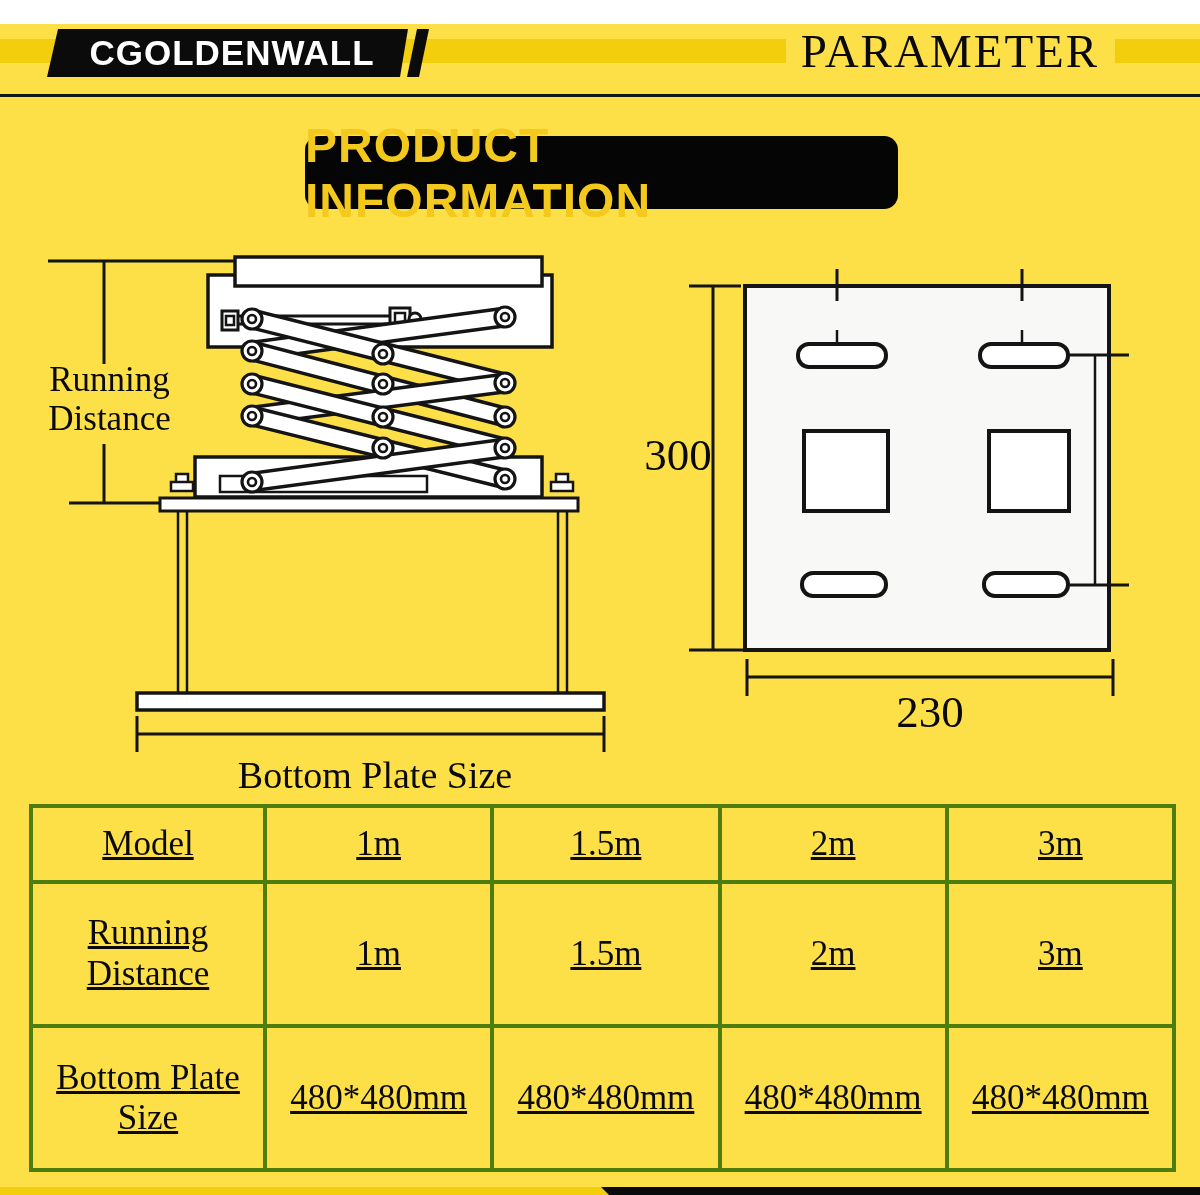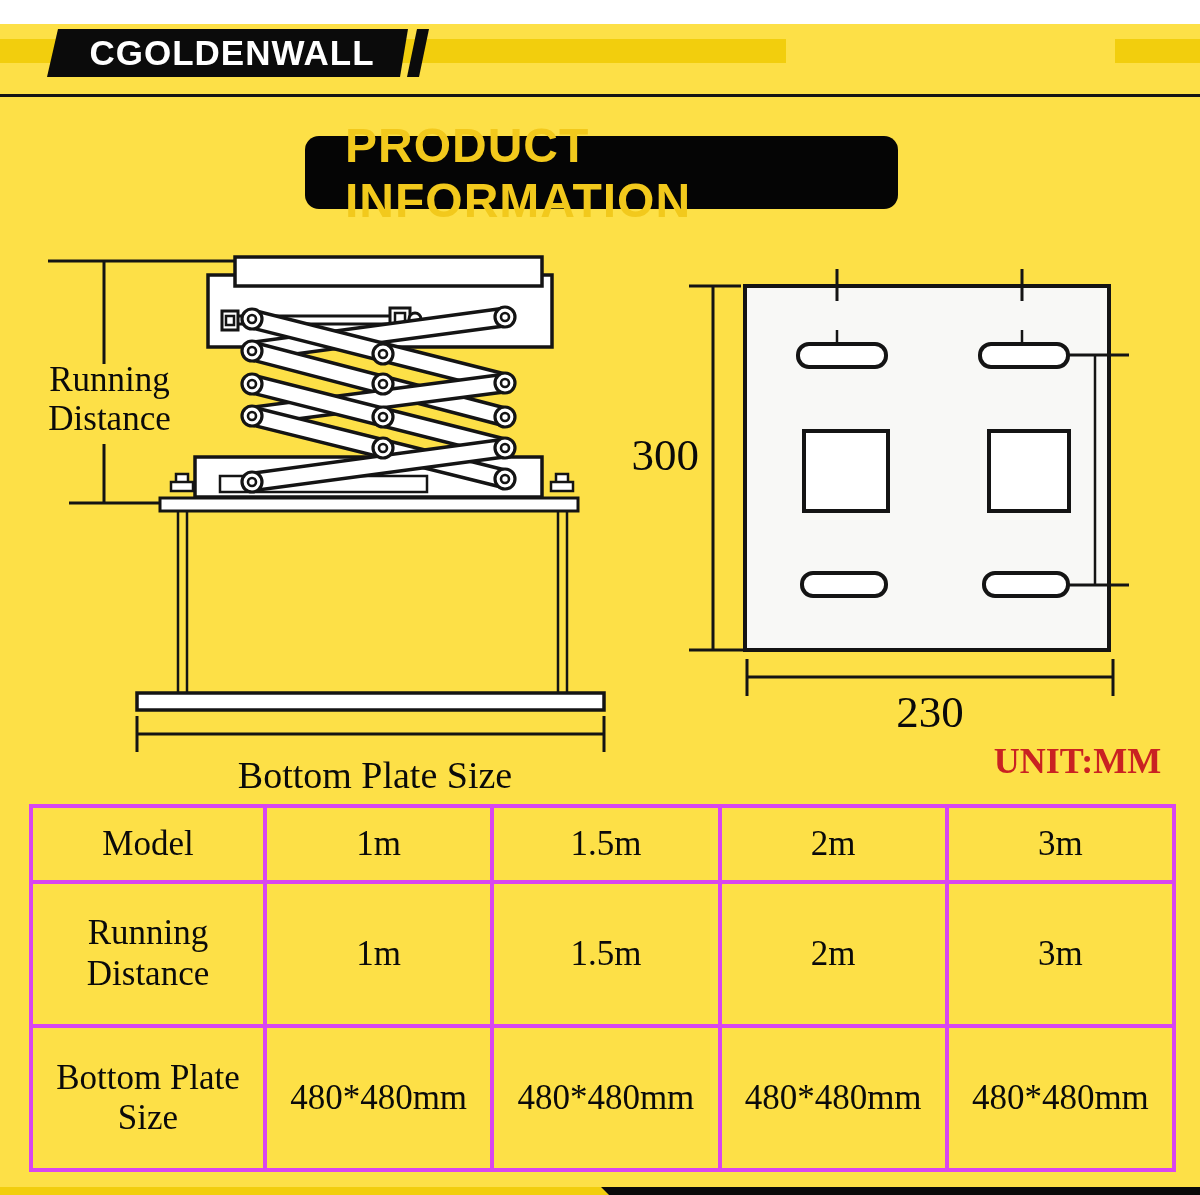--- a/index.html
+++ b/index.html
@@ -17,60 +17,61 @@
     font-size:35px; letter-spacing:1px; padding-left:14px; }
   .brand-slash { position:absolute; left:405px; top:5px; width:26px; height:48px;
     background:#0b0b0b; clip-path:polygon(12px 0, 24px 0, 14px 48px, 2px 48px); }
   .param-title { position:absolute; left:750px; top:0; width:400px; height:54px;
     display:flex; align-items:center; justify-content:center;
     font-size:47px; letter-spacing:2px; color:#0a0a0a; }
   .header-rule { position:absolute; left:0; top:70px; width:1200px; height:3px; background:#141414; }
 
   
   .banner { position:absolute; left:305px; top:112px; width:593px; height:73px;
-    background:#050505; border-radius:14px; display:flex; align-items:center; justify-content:center;padding-left:40px; }
+    background:#050505; border-radius:14px; display:flex; align-items:center; justify-content:center; }
   .banner span { color:#F2C91C; font-family:"Liberation Sans", sans-serif; font-weight:bold;
     font-size:48px; letter-spacing:1px; }
 
   
   svg { position:absolute; }
   #left-svg  { left:30px;  top:210px; }
   #right-svg { left:620px; top:210px; }
   .diag-label { position:absolute; color:#0a0a0a; text-align:center; line-height:1.12; }
   #lbl-running { left:22px;  top:336px; width:175px; font-size:35px; }
   #lbl-bottom  { left:200px; top:730px; width:350px; font-size:38px; }
-  #lbl-300 { left:613px; top:406px; width:86px;  font-size:45px;text-align:right; }
+  #lbl-300 { left:635px; top:406px; width:86px;  font-size:45px; }
   #lbl-350 { left:870px; top:663px; width:120px; font-size:45px; }
   #lbl-unit { left:980px; top:717px; width:195px; font-size:36px; font-weight:bold; color:#C92222; }
 
   
   .spec-table { position:absolute; left:29px; top:780px; width:1147px; height:368px;
     border-collapse:collapse; table-layout:fixed; }
-  .spec-table td { border:4px solid #d946ef; text-align:center; vertical-align:middle;
-    font-size:35px; color:#0a0a0a; padding:0 6px; line-height:1.15; }
+  .spec-table td { border:4px solid #4d7c0f; text-align:center; vertical-align:middle;
+    font-size:35px; color:#0a0a0a; padding:0 6px; line-height:1.15;text-decoration:underline; }
   .spec-table col.c0 { width:234px; }
 
   
   .footer-band { position:absolute; left:0; top:1163px; width:1200px; height:32px; }
   .footer-band .y { position:absolute; inset:0; background:#F2CE0D;
     clip-path:polygon(0 0, 601px 0, 633px 32px, 0 32px); }
   .footer-band .k { position:absolute; inset:0; background:#0a0a0a;
     clip-path:polygon(601px 0, 1200px 0, 1200px 32px, 633px 32px); }
 </style>
 </head>
 <body>
 
 <div id="stage">
 
   <div class="stripe left"></div>
   <div class="stripe right"></div>
   <div class="brand-box">
     <span>CGOLDENWALL</span>
   </div>
   <div class="brand-slash"></div>
+  <div class="param-title">PARAMETER</div>
   <div class="header-rule"></div>
 
   <div class="banner">
     <span>PRODUCT INFORMATION</span>
   </div>
 
   <svg id="left-svg" width="660" height="570" viewBox="0 0 660 570">
     <g stroke="#141414" stroke-width="3" fill="none">
       <line x1="18" y1="27" x2="205" y2="27"></line>
       <line x1="74" y1="27" x2="74" y2="130"></line>
@@ -207,21 +208,20 @@
       <line x1="127" y1="425" x2="127" y2="462"></line>
       <line x1="493" y1="425" x2="493" y2="462"></line>
       <line x1="127" y1="443" x2="493" y2="443"></line>
     </g>
   </svg>
 
   <div id="lbl-running" class="diag-label">Running Distance</div>
   <div id="lbl-bottom" class="diag-label">Bottom Plate Size</div>
   <div id="lbl-300" class="diag-label">300</div>
   <div id="lbl-350" class="diag-label">230</div>
-  <div id="lbl-unit" class="diag-label">UNIT:MM</div>
 
   <table class="spec-table">
     <colgroup>
         <col class="c0">
         <col>
         <col>
         <col>
         <col>
       </colgroup>
     <tbody>

